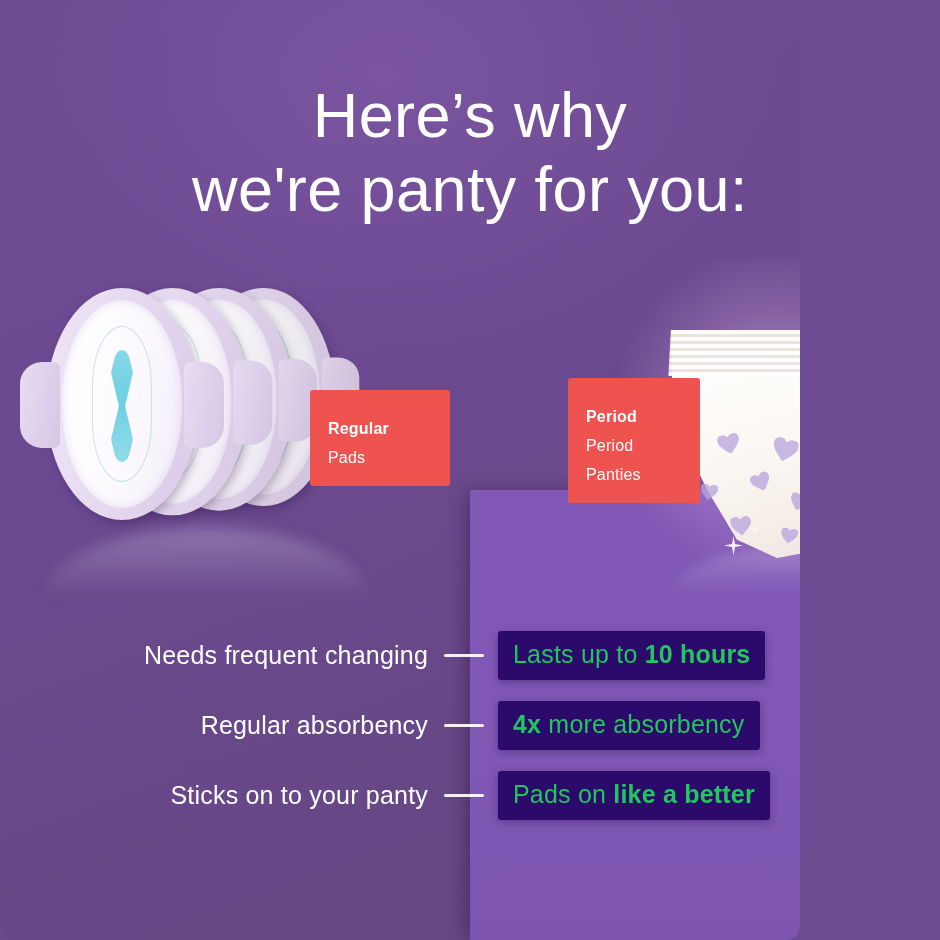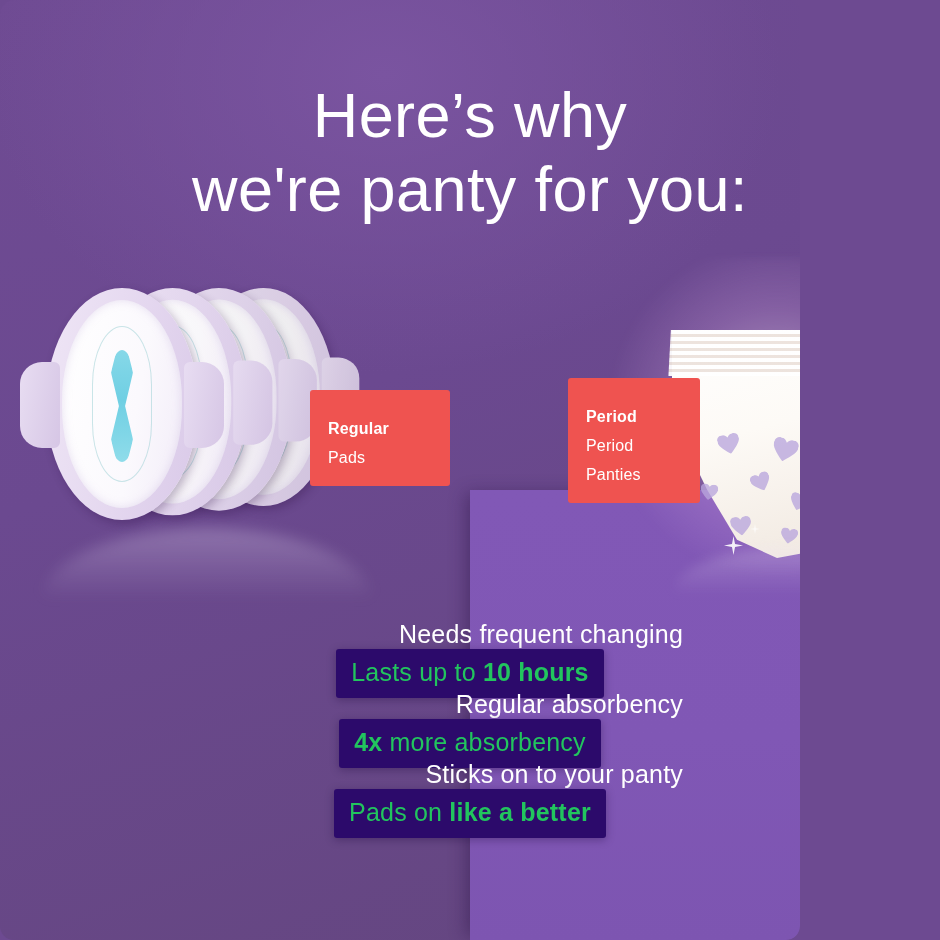--- a/index.html
+++ b/index.html
@@ -169,21 +169,20 @@
   .badge-left  { left:310px; top:390px; width:140px; border-radius:3px; }
   .badge-right { left:568px; top:378px; width:132px; border-radius:3px; }
 
   
   .rows { position:absolute; left:0; top:620px; width:940px; }
   .row {
     position:relative;
     height:70px;
     display:flex;
     align-items:center;
-    flex-direction:column;
   }
   .row-left {
     width:430px;
     text-align:right;
     color:#ffffff;
     font-size:25px;
     font-weight:300;
     letter-spacing:0.2px;
     padding-right:2px;
   }

